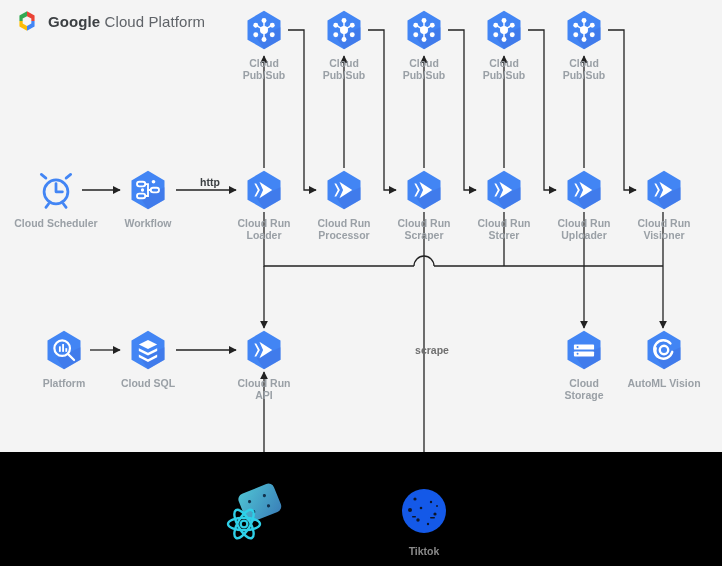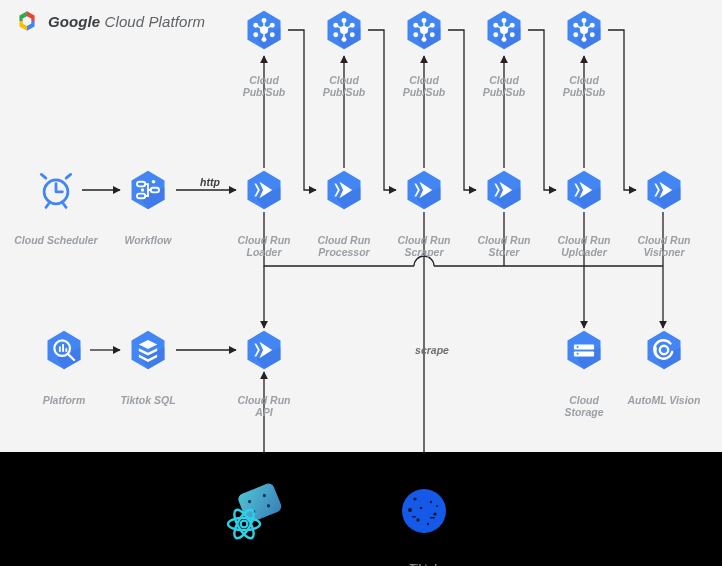--- a/index.html
+++ b/index.html
@@ -2,21 +2,21 @@
 <html><head>
 <meta charset="utf-8">
 <style>
   html,body{margin:0;padding:0;}
   body{
     width:722px;height:566px;
     background:#000;
     font-family:"Liberation Sans", sans-serif;
     overflow:hidden;
   }
-  #stage{position:relative;width:572px;height:566px;font-style:italic;}
+  #stage{position:relative;width:572px;height:566px;}
 
   .gcp-panel{
     position:absolute;left:0;top:0;width:722px;height:452px;
     background:#f4f4f4;
   }
   .client-panel{
     position:absolute;left:0;top:452px;width:722px;height:114px;
     background:#000000;
   }
 
@@ -38,21 +38,21 @@
   .node{
     position:absolute;
     width:96px;
     text-align:center;
     transform:translateX(-48px);
   }
   .node .glyph{
     width:44px;height:44px;margin:0 auto;display:block;
   }
   .node .label{
-    margin-top:22px;
+    margin-top:5px;
     font-size:10.5px;
     line-height:12px;
     font-weight:700;
     color:#9aa0a6;
     white-space:pre-line;
   }
   .client-node .label{color:#8a8a8a;}
 
   .edge-label{
     position:absolute;
@@ -374,21 +374,21 @@
   <div class="node" style="left:148px;top:328px">
     <svg class="glyph" viewBox="0 0 48 48">
       <path d="M24 3 L42 13.5 L42 34.5 L24 45 L6 34.5 L6 13.5 Z" fill="#4285f4"></path>
       <path d="M42 21 L42 34.5 L24 45 L16 33 Z" fill="#3f73e3" opacity=".55"></path>
       <g fill="#fff">
         <path d="M24 13 L34 18 L24 23 L14 18 Z"></path>
         <path d="M14 22 L24 27 L34 22 L34 25 L24 30 L14 25 Z"></path>
         <path d="M14 29 L24 34 L34 29 L34 32 L24 37 L14 32 Z"></path>
       </g>
     </svg>
-    <div class="label">Tiktok SQL</div>
+    <div class="label">Cloud SQL</div>
   </div>
 
   <div class="node" style="left:264px;top:328px">
     <svg class="glyph" viewBox="0 0 48 48">
       <path d="M24 3 L42 13.5 L42 34.5 L24 45 L6 34.5 L6 13.5 Z" fill="#4285f4"></path>
       <path d="M42 21 L42 34.5 L24 45 L16 33 Z" fill="#3f73e3" opacity=".55"></path>
       <g fill="#fff">
         <path d="M19 15 L33 24 L19 33 L23 24 Z"></path>
         <path d="M13.5 17 L15.5 17 L19.5 24 L15.5 31 L13.5 31 L17.2 24 Z"></path>
       </g>

